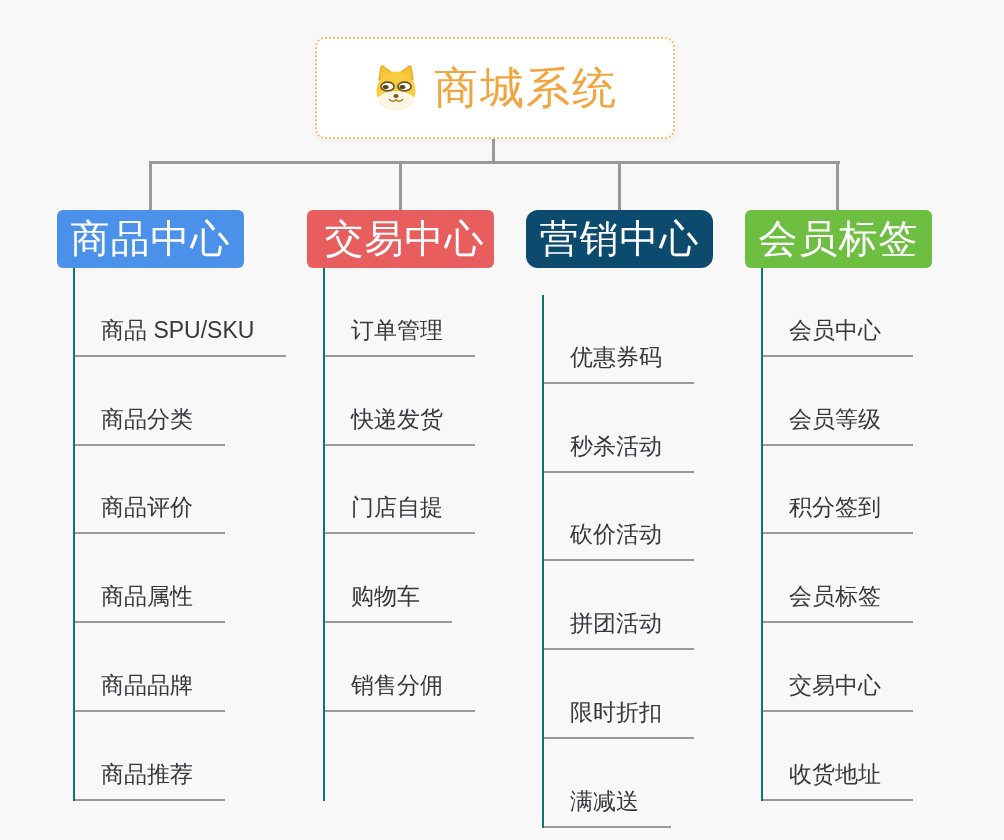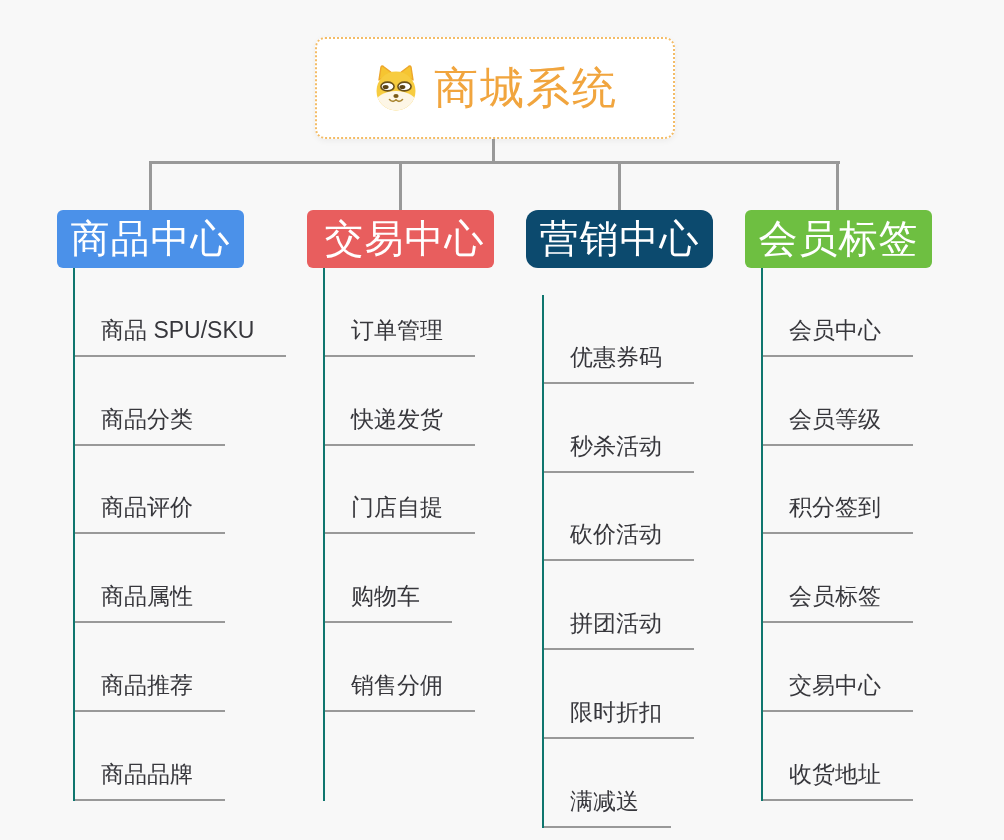--- a/index.html
+++ b/index.html
@@ -152,25 +152,25 @@
     <div class="item-row">
         <span class="item-label">商品分类</span>
       </div>
     <div class="item-row">
         <span class="item-label">商品评价</span>
       </div>
     <div class="item-row">
         <span class="item-label">商品属性</span>
       </div>
     <div class="item-row">
+        <span class="item-label">商品品牌</span>
+      </div>
+    <div class="item-row">
         <span class="item-label">商品推荐</span>
       </div>
-    <div class="item-row">
-        <span class="item-label">商品品牌</span>
-      </div>
   </div>
 
   <div class="item-col col-1">
     <div class="item-row">
         <span class="item-label">订单管理</span>
       </div>
     <div class="item-row">
         <span class="item-label">快递发货</span>
       </div>
     <div class="item-row">

